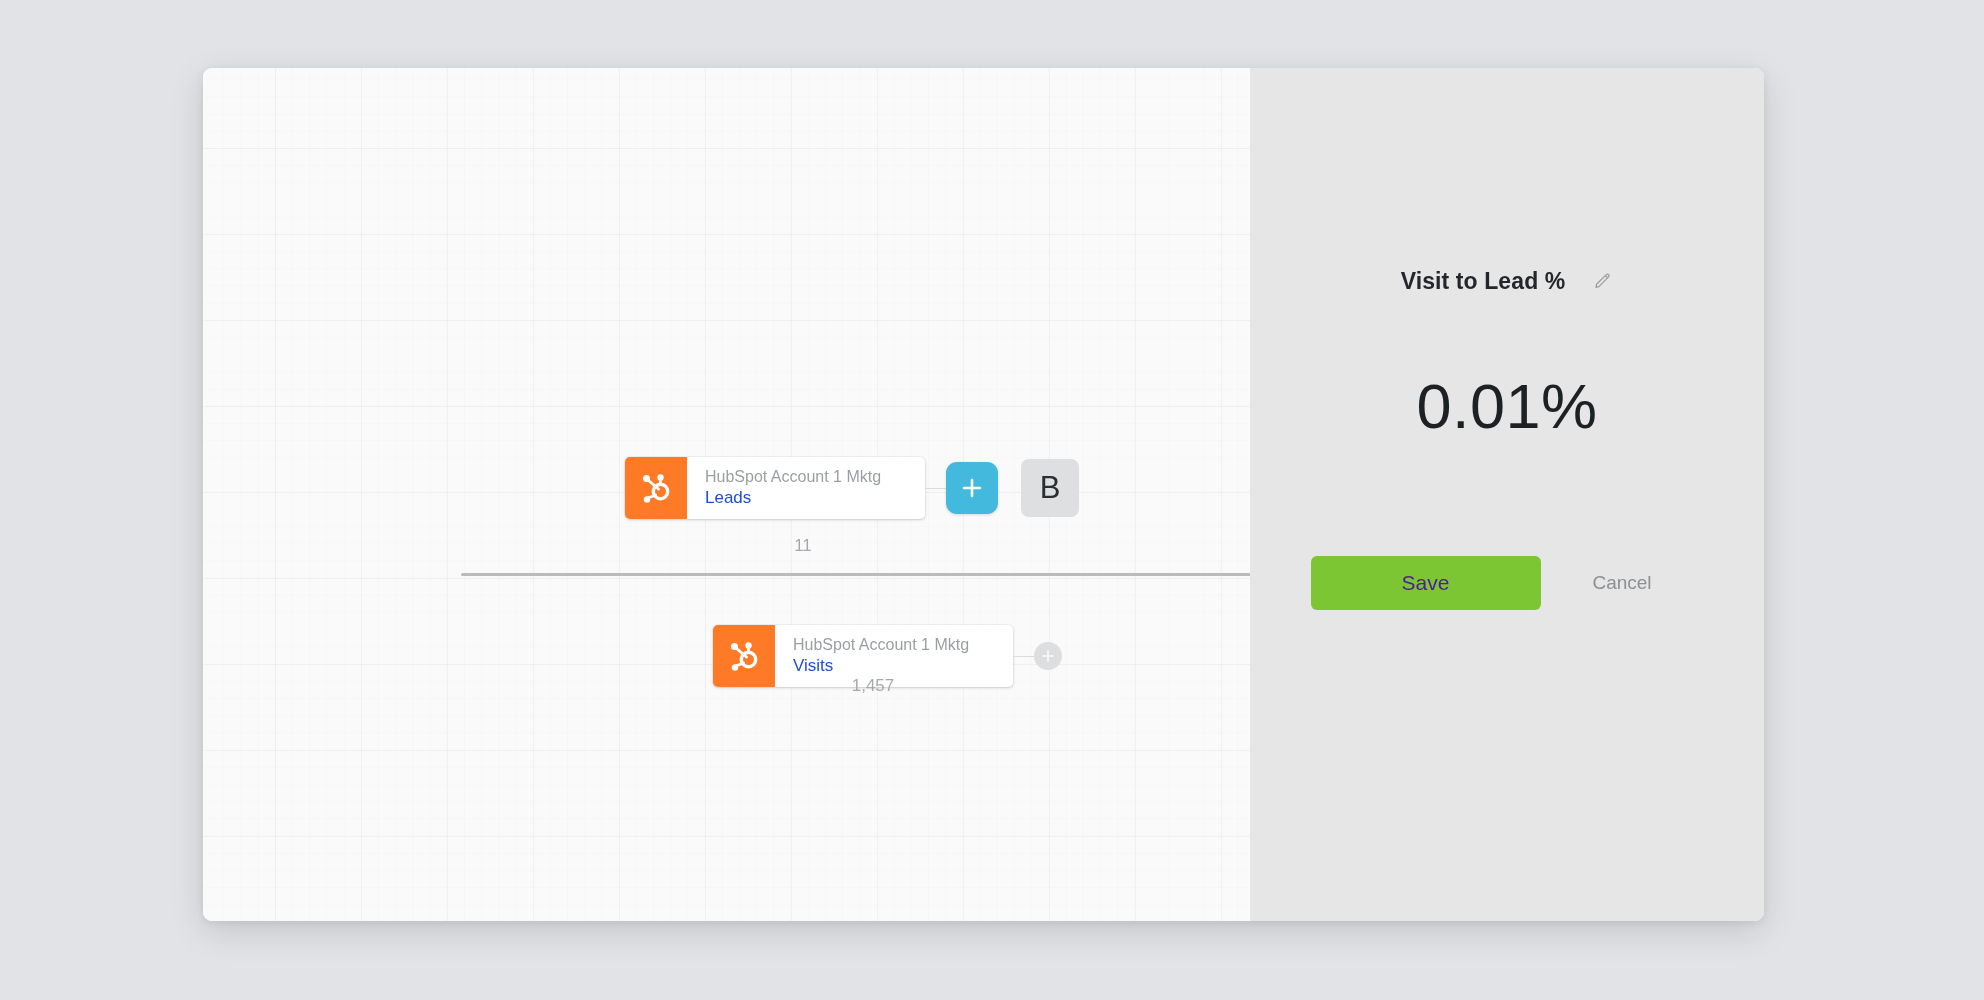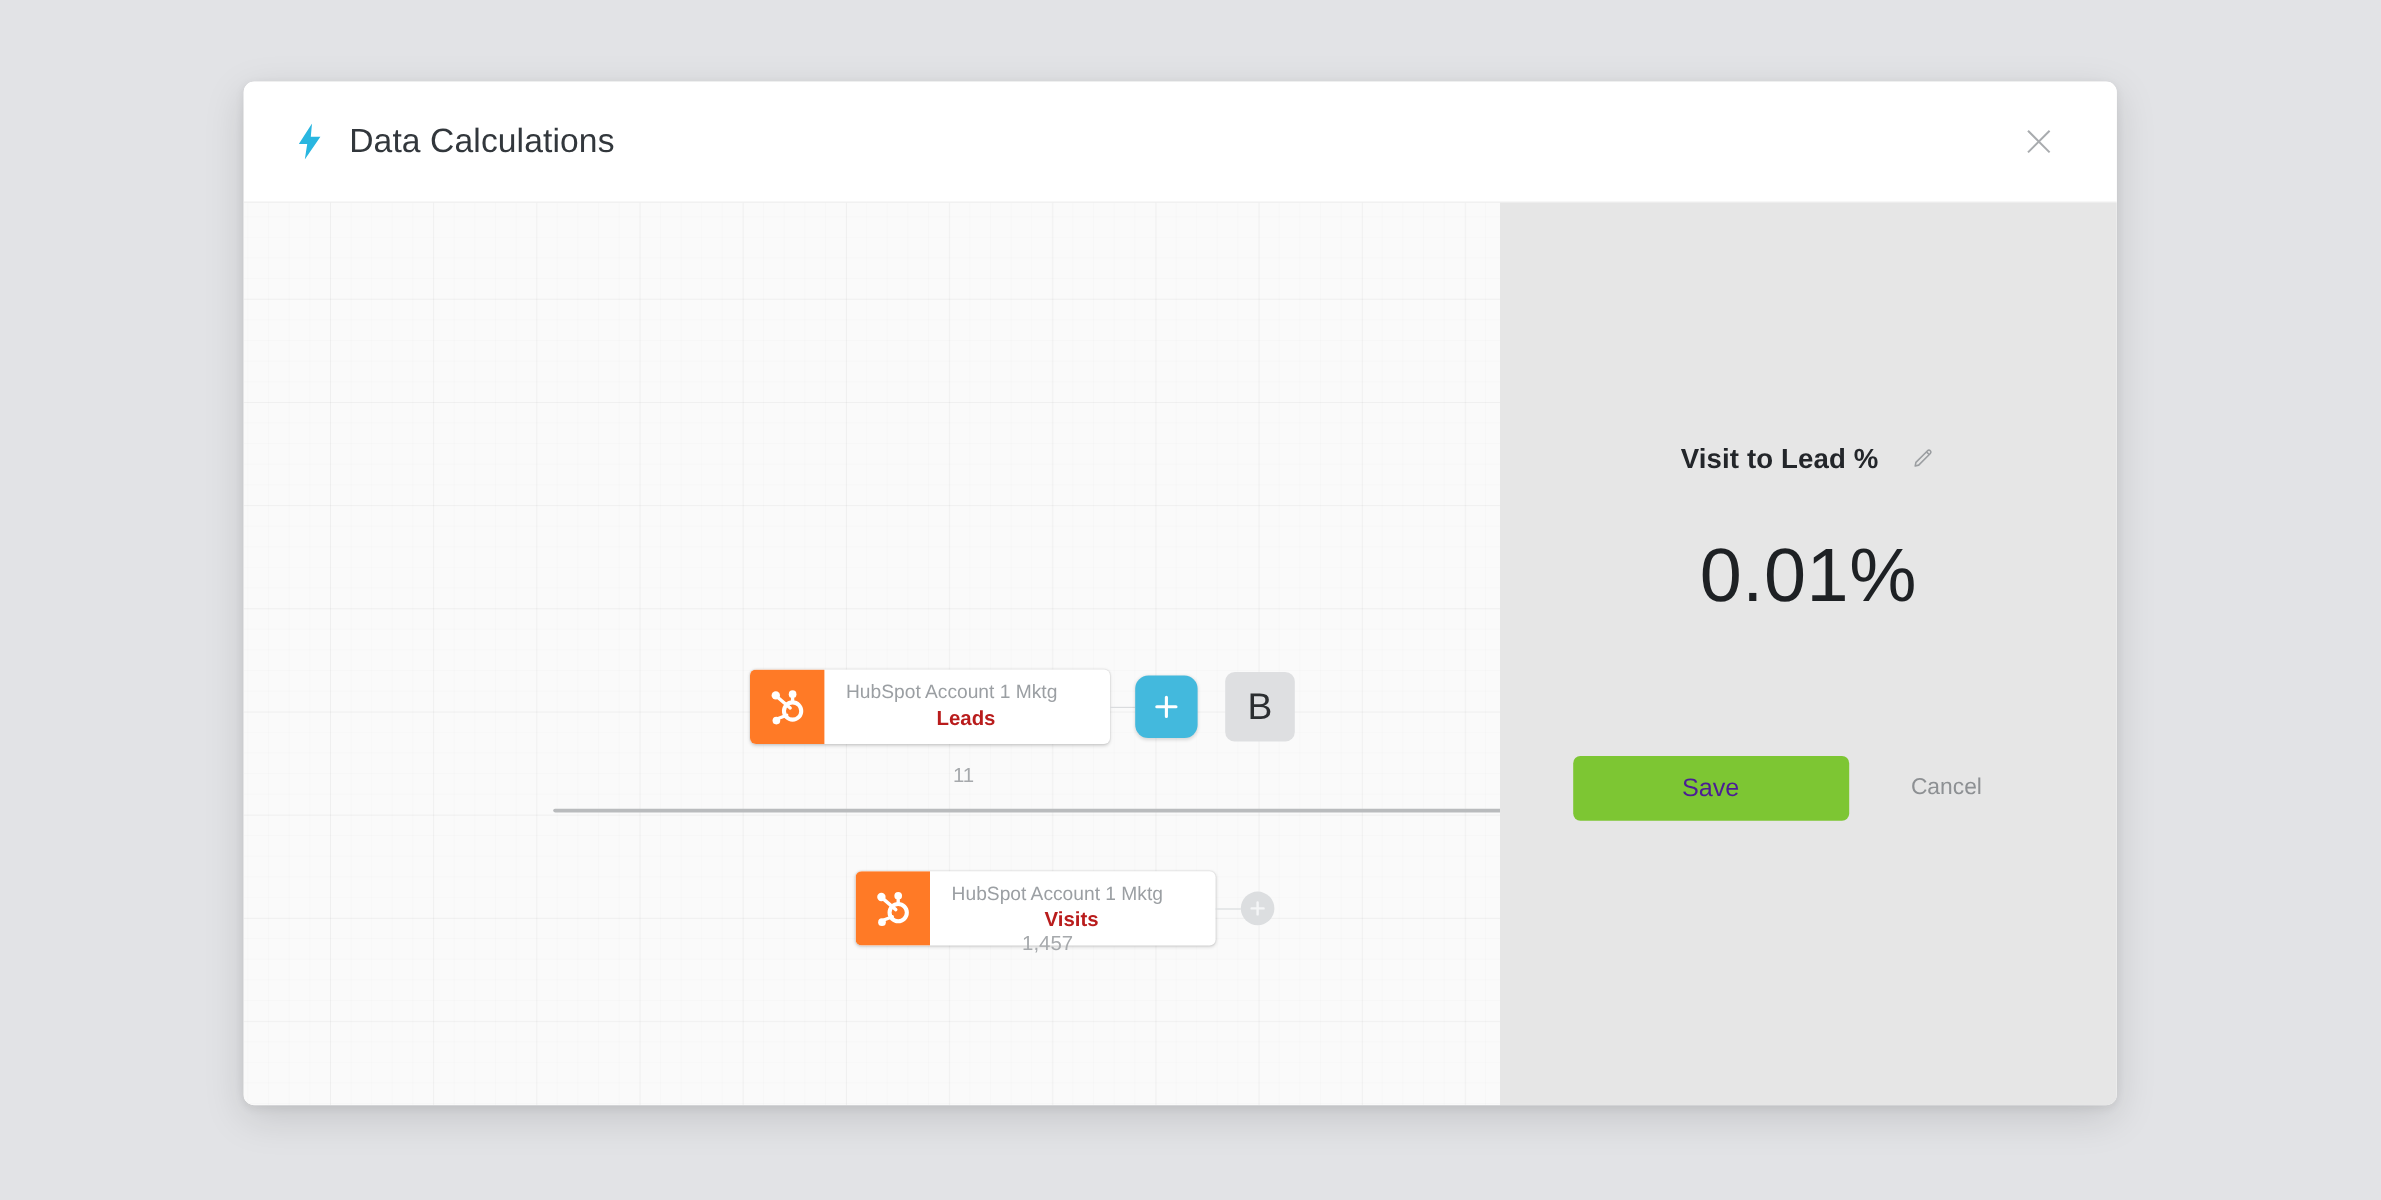--- a/index.html
+++ b/index.html
@@ -141,25 +141,24 @@
     min-width: 200px;
   }
   .node-account {
     font-size: 16px;
     color: #9b9fa3;
     line-height: 1.35;
     white-space: nowrap;
   }
   .node-metric {
     font-size: 17px;
-    color: #b91c1c;
-    font-weight: bold;
+    color: #1d4ed8;
+    font-weight: normal;
     line-height: 1.35;
     white-space: nowrap;
-    text-align: center;
   }
 
   .connector {
     width: 21px;
     height: 1px;
     background: #dadcde;
     flex: 0 0 21px;
   }
 
   .plus-btn-square {
@@ -225,21 +224,21 @@
   }
   .panel-title {
     font-size: 23px;
     font-weight: bold;
     color: #23262a;
     letter-spacing: 0.1px;
   }
   .pencil-icon { width: 19px; height: 19px; cursor: pointer; display:block; }
 
   .panel-value {
-    margin-top: 48px;
+    margin-top: 75px;
     font-size: 63px;
     color: #1e2124;
     font-weight: 300;
     letter-spacing: 0.5px;
   }
 
   .fields {
     margin-top: 66px;
     width: 393px;
   }
@@ -307,33 +306,20 @@
     font-family: "Liberation Sans", sans-serif;
   }
 </style>
 </head>
 <body>
 
 <div id="stage">
 
   <div class="modal">
 
-    <div class="modal-header">
-      <span class="bolt-icon">
-        <svg width="20" height="30" viewBox="0 0 20 30" aria-hidden="true">
-          <path d="M12 0 L1 17 L8 17 L6 30 L19 11 L11 11 Z" fill="#29b6e0"></path>
-        </svg>
-      </span>
-      <span class="modal-title">Data Calculations</span>
-      <span class="close-btn">
-        <svg width="22" height="22" viewBox="0 0 22 22" aria-hidden="true">
-          <path d="M2 2 L20 20 M20 2 L2 20" stroke="#a9acaf" stroke-width="1.7" fill="none"></path>
-        </svg>
-      </span>
-    </div>
 
     <div class="modal-body">
 
       <div class="canvas">
 
         <div class="fraction-bar"></div>
 
         <div class="node-row numerator">
           <div class="node-card">
             <div class="node-logo">

